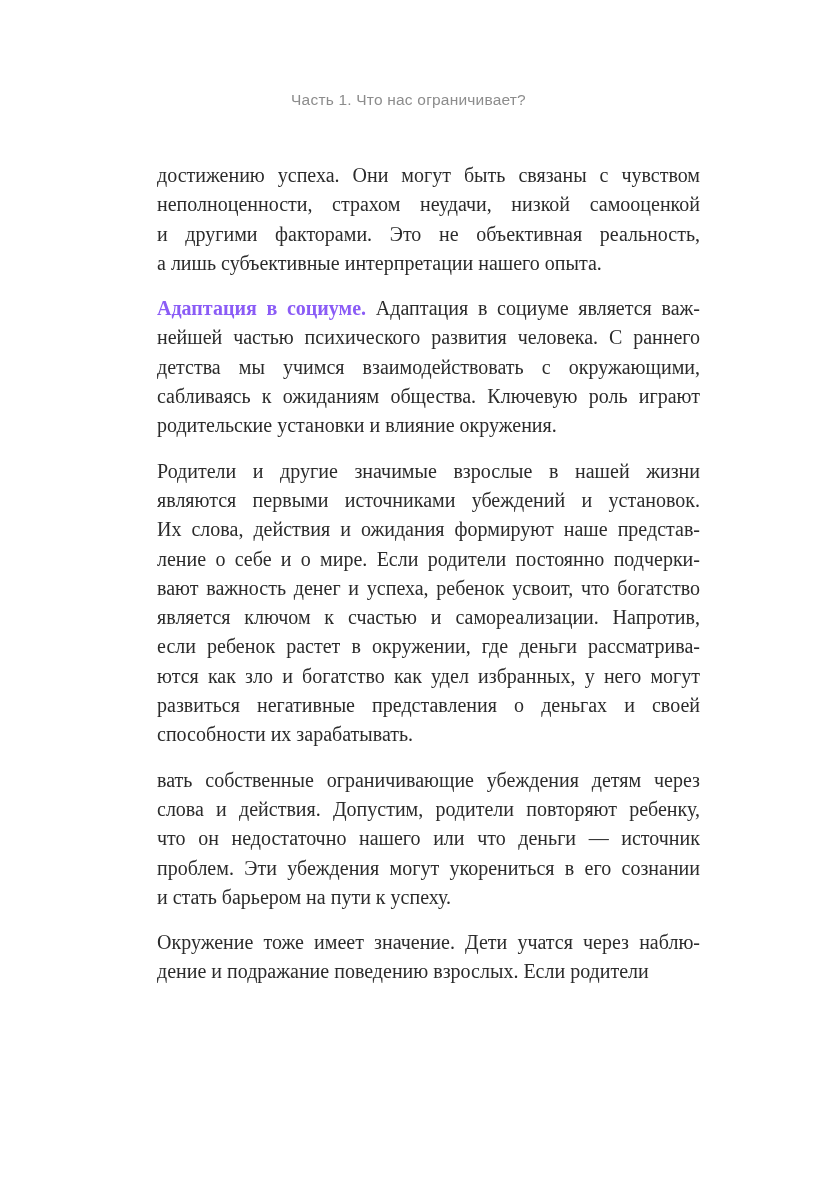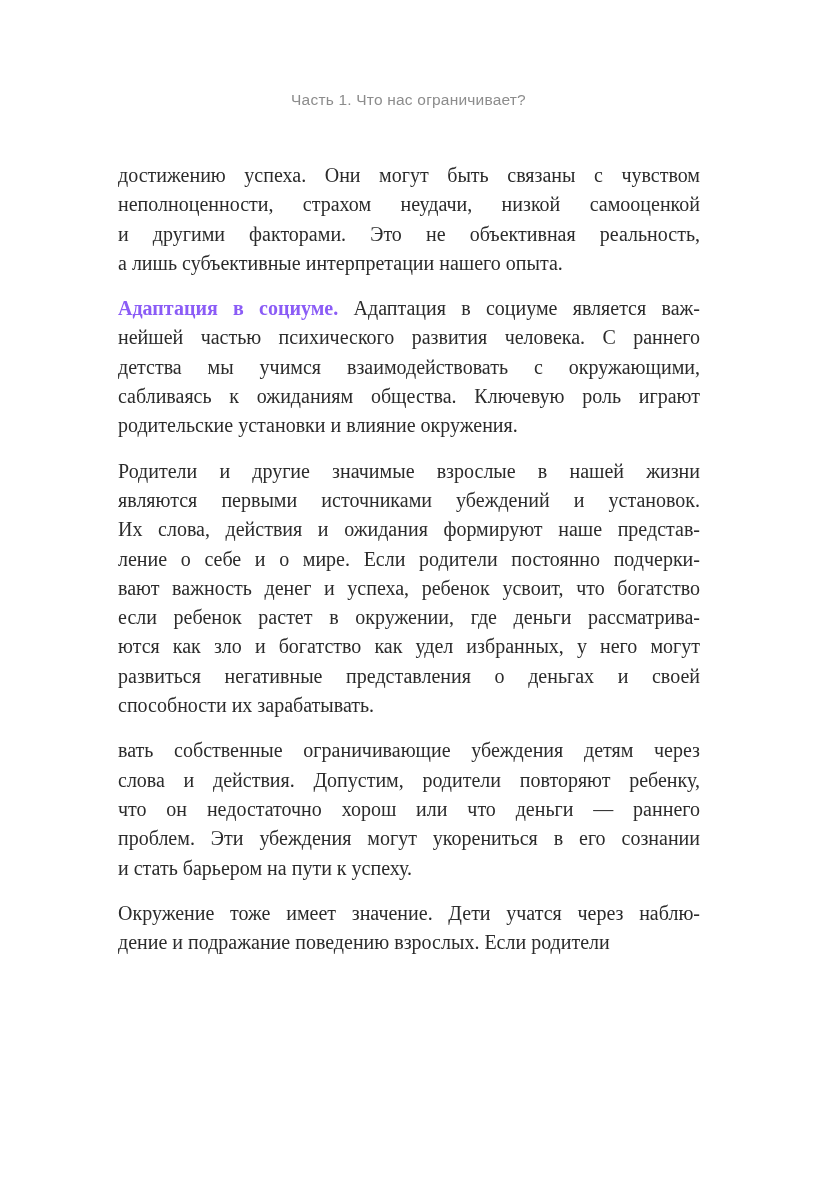--- a/index.html
+++ b/index.html
@@ -40,20 +40,21 @@
   .paragraph:last-child {
     margin-bottom: 0;
   }
   .line {
     line-height: 29.3px;
     height: 29.3px;
     text-align: justify;
     text-align-last: justify;
     white-space: normal;
     overflow: hidden;
+    margin-left: 39px;
   }
   .line.last {
     text-align-last: left;
   }
   .lead {
     font-weight: bold;
     color: #8b5cf6;
   }
   .page-number {
     position: absolute;
@@ -86,29 +87,30 @@
         <div class="line">детства мы учимся взаимодействовать с окружающими,</div>
         <div class="line">сабливаясь к ожиданиям общества. Ключевую роль играют</div>
         <div class="line last">родительские установки и влияние окружения.</div>
       </div>
       <div class="paragraph">
         <div class="line">Родители и другие значимые взрослые в нашей жизни</div>
         <div class="line">являются первыми источниками убеждений и установок.</div>
         <div class="line">Их слова, действия и ожидания формируют наше представ-</div>
         <div class="line">ление о себе и о мире. Если родители постоянно подчерки-</div>
         <div class="line">вают важность денег и успеха, ребенок усвоит, что богатство</div>
+        <div class="line">является ключом к счастью и самореализации. Напротив,</div>
         <div class="line">если ребенок растет в окружении, где деньги рассматрива-</div>
         <div class="line">ются как зло и богатство как удел избранных, у него могут</div>
         <div class="line">развиться негативные представления о деньгах и своей</div>
         <div class="line last">способности их зарабатывать.</div>
       </div>
       <div class="paragraph">
         <div class="line">вать собственные ограничивающие убеждения детям через</div>
         <div class="line">слова и действия. Допустим, родители повторяют ребенку,</div>
-        <div class="line">что он недостаточно хорош или что деньги — раннего</div>
+        <div class="line">что он недостаточно нашего или что деньги — источник</div>
         <div class="line">проблем. Эти убеждения могут укорениться в его сознании</div>
         <div class="line last">и стать барьером на пути к успеху.</div>
       </div>
       <div class="paragraph">
         <div class="line">Окружение тоже имеет значение. Дети учатся через наблю-</div>
         <div class="line last">дение и подражание поведению взрослых. Если родители</div>
       </div>
     </div>
 
   <div class="page-number">16</div>

